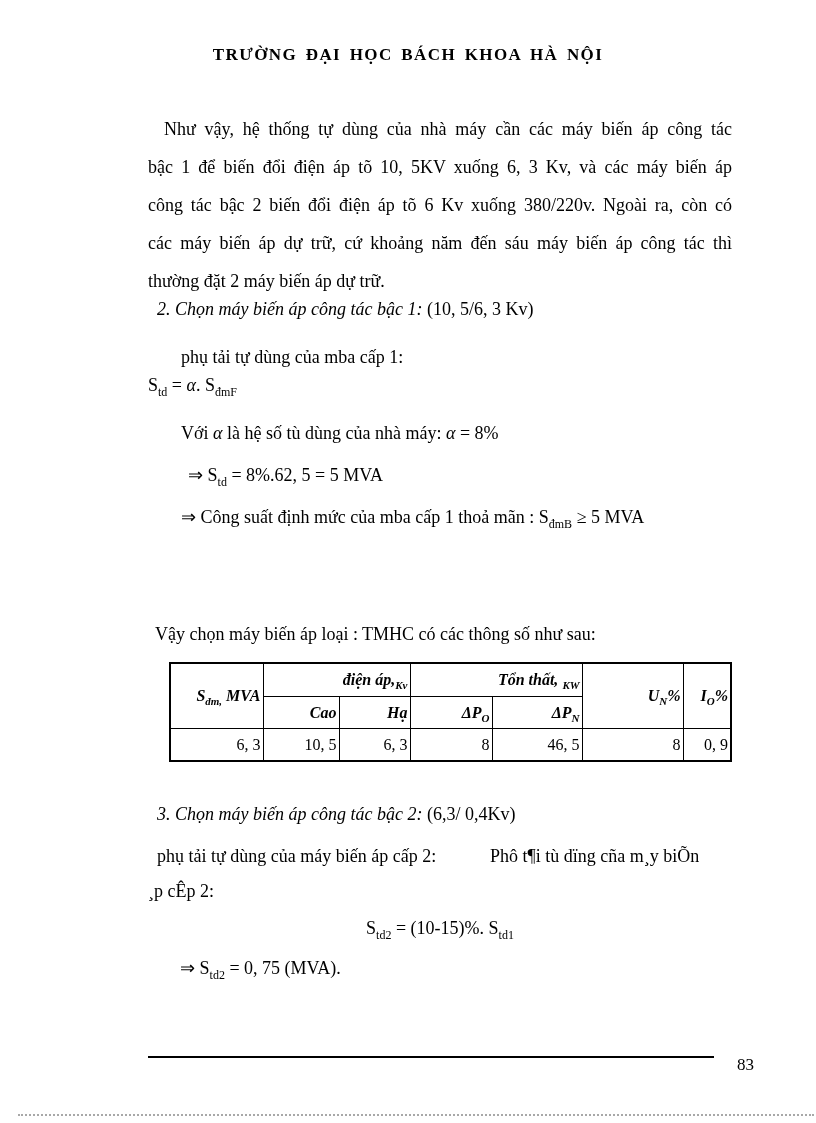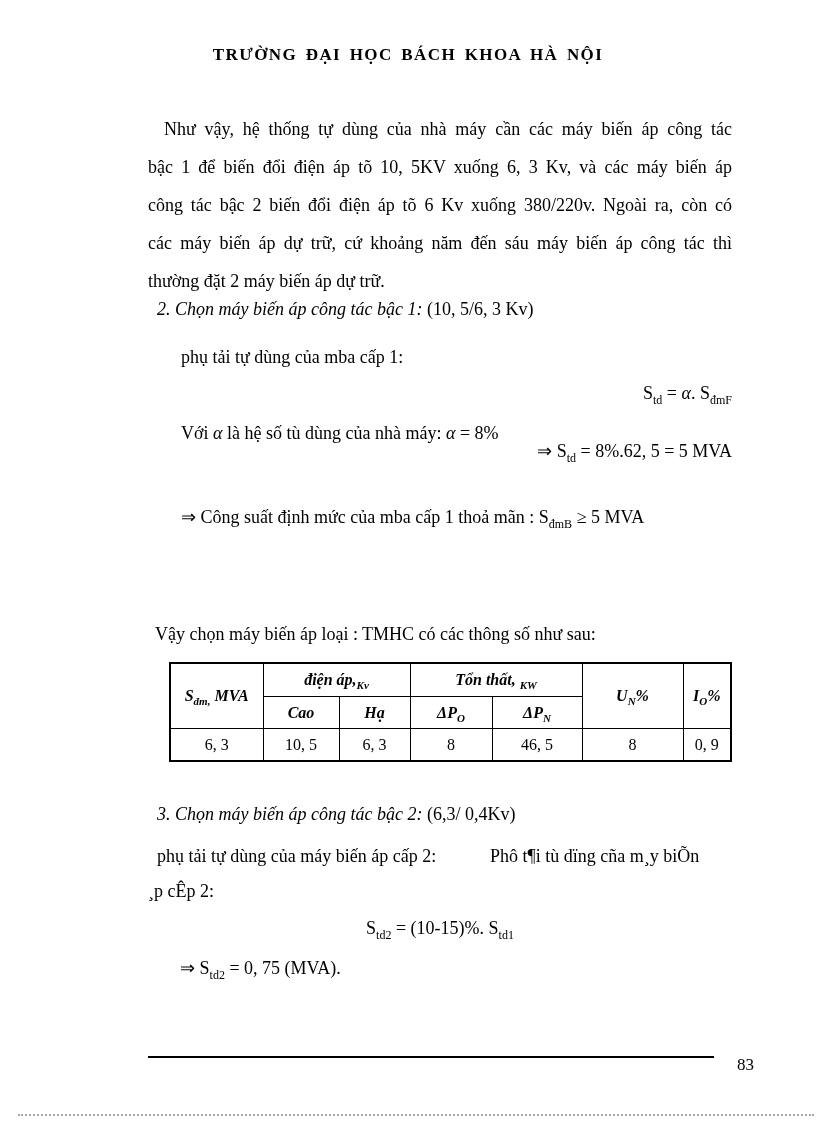--- a/index.html
+++ b/index.html
@@ -24,39 +24,39 @@
     font-size:18px;line-height:38px;}
   .para1 .line{text-align:justify;text-align-last:justify;}
   .para1 .line.first{text-indent:16px;}
   .para1 .line.last{text-align-last:left;}
 
   .blk{position:absolute;font-size:18px;white-space:nowrap;}
   .bi{font-weight:normal;font-style:italic;}
 
   .h2{top:299px;left:157px;}
   .p2{top:337px;left:181px;margin-top:10px;}
-  .f1{top:383px;left:148px;width:584px;text-align:right;white-space:nowrap;}
+  .f1{top:375px;left:148px;width:584px;text-align:left;white-space:nowrap;}
   .p3{top:423px;left:181px;}
-  .f2{top:440px;left:148px;width:584px;text-align:right;padding-left:40px;box-sizing:border-box;}
+  .f2{top:464px;left:148px;width:584px;text-align:left;padding-left:40px;box-sizing:border-box;}
   .p4{top:506px;left:181px;}
   .p5{top:624px;left:155px;}
   .h3{top:804px;left:157px;}
   .p6line1{top:846px;left:157px;width:600px;}
   .p6b{position:absolute;left:333px;top:0;white-space:nowrap;}
   .p6line2{top:881px;left:148px;}
   .f3{top:918px;left:148px;width:584px;text-align:center;}
   .p7{top:957px;left:180px;text-align:center;}
 
   table.specs{
     position:absolute;top:662px;left:169px;
     border-collapse:collapse;table-layout:fixed;width:561px;
     border:2px solid #000;
   }
   table.specs td{
-    border:1px solid #000;text-align:center;vertical-align:middle;
+    border:1px solid #000;text-align:right;vertical-align:middle;
     font-size:16px;padding:0 2px;overflow:hidden;
   }
   table.specs tr.hr1 td{height:32px;}
   table.specs tr.hr2 td{height:31px;}
   table.specs tr.dr  td{height:31px;font-size:16px;}
   table.specs td.thc{font-weight:bold;font-style:italic;}
   table.specs td.thc sub{font-size:11px;}
 
   .footer-rule{position:absolute;top:1056px;left:148px;width:566px;
     border-top:2px solid #000;}

